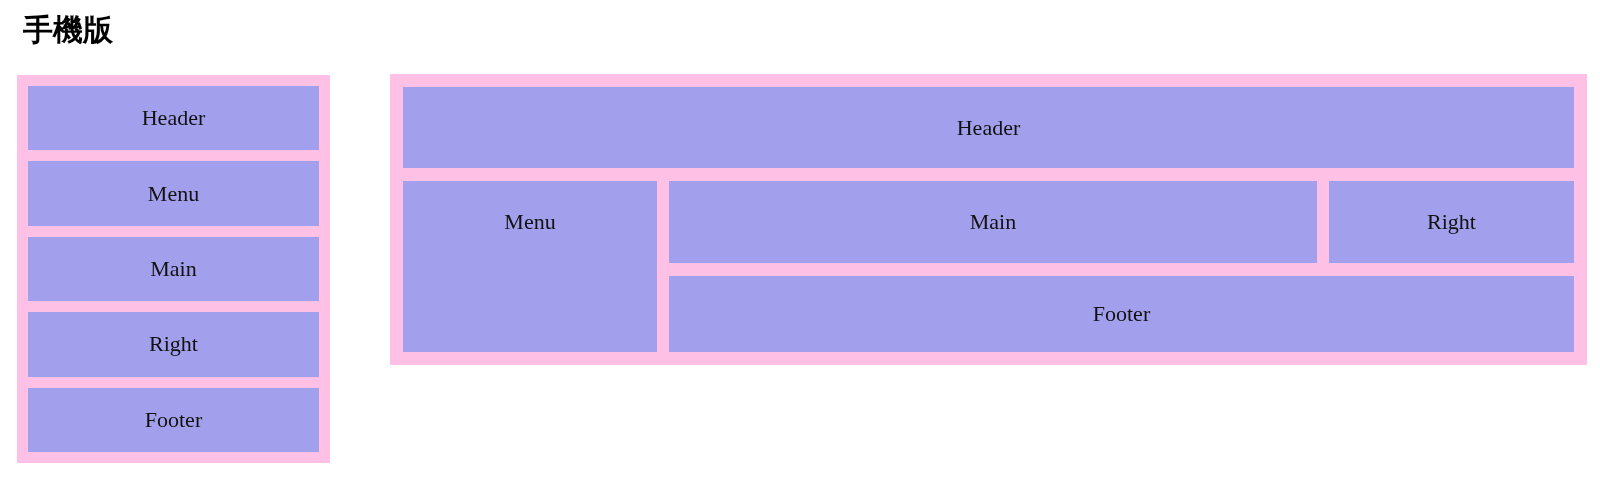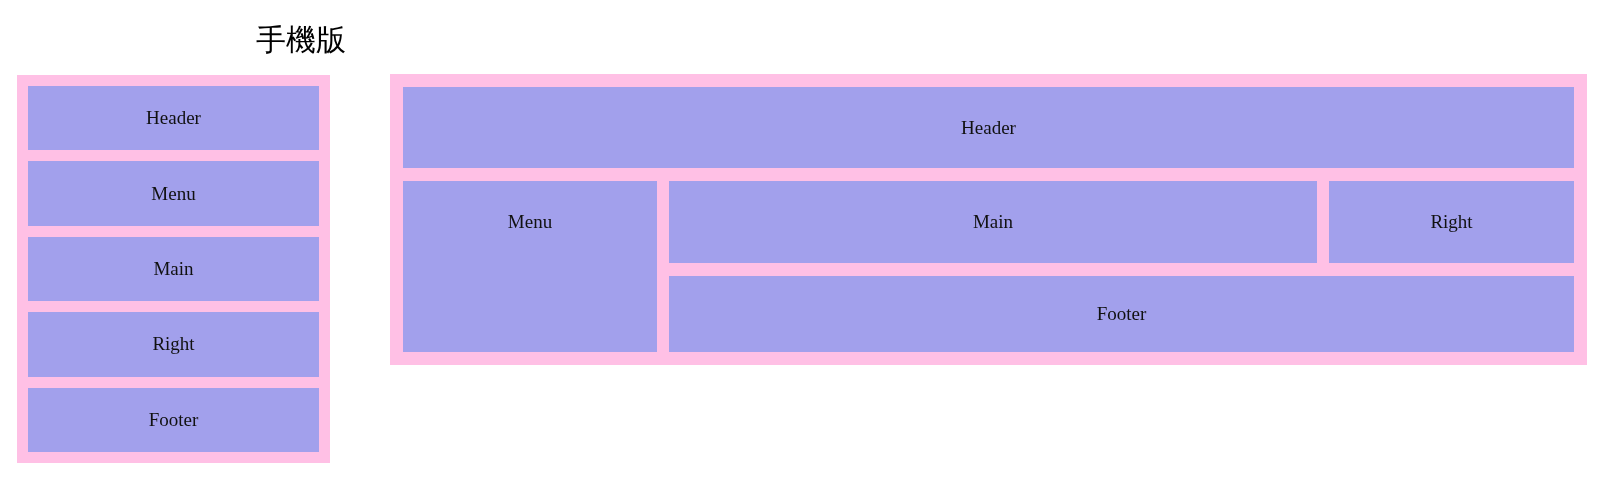--- a/index.html
+++ b/index.html
@@ -11,24 +11,24 @@
     position: relative;
     width: 1600px;
     height: 489px;
     background: #ffffff;
     font-family: "Liberation Serif", serif;
     overflow: hidden;
   }
   .panel-title {
     position: absolute;
     top: 4px;
-    margin: 16px;
-    text-align: right;
+    margin: 6px;
+    text-align: left;
     font-family: "Liberation Sans", sans-serif;
-    font-weight: normal;
+    font-weight: bold;
     font-size: 30px;
     line-height: 40px;
     color: #000000;
   }
   .mobile-title { left: 17px; width: 313px; }
   .desktop-title { left: 390px; width: 1197px; }
 
   .frame {
     position: absolute;
     box-sizing: border-box;
@@ -56,21 +56,21 @@
     grid-template-areas:
       "header header header"
       "menu   main   right"
       "menu   footer footer";
     row-gap: 13px;
     column-gap: 12px;
   }
   .box {
     background: var(--purple, #a2a0ec);
     color: #111111;
-    font-size: 19px;
+    font-size: 22px;
     display: flex;
     align-items: center;
     justify-content: center;
     text-align: center;
   }
   .mobile-frame .box { flex: 1 1 0; }
 
   .area-header { grid-area: header; }
   .area-menu   { grid-area: menu; align-items: flex-start; }
   .area-main   { grid-area: main; }

